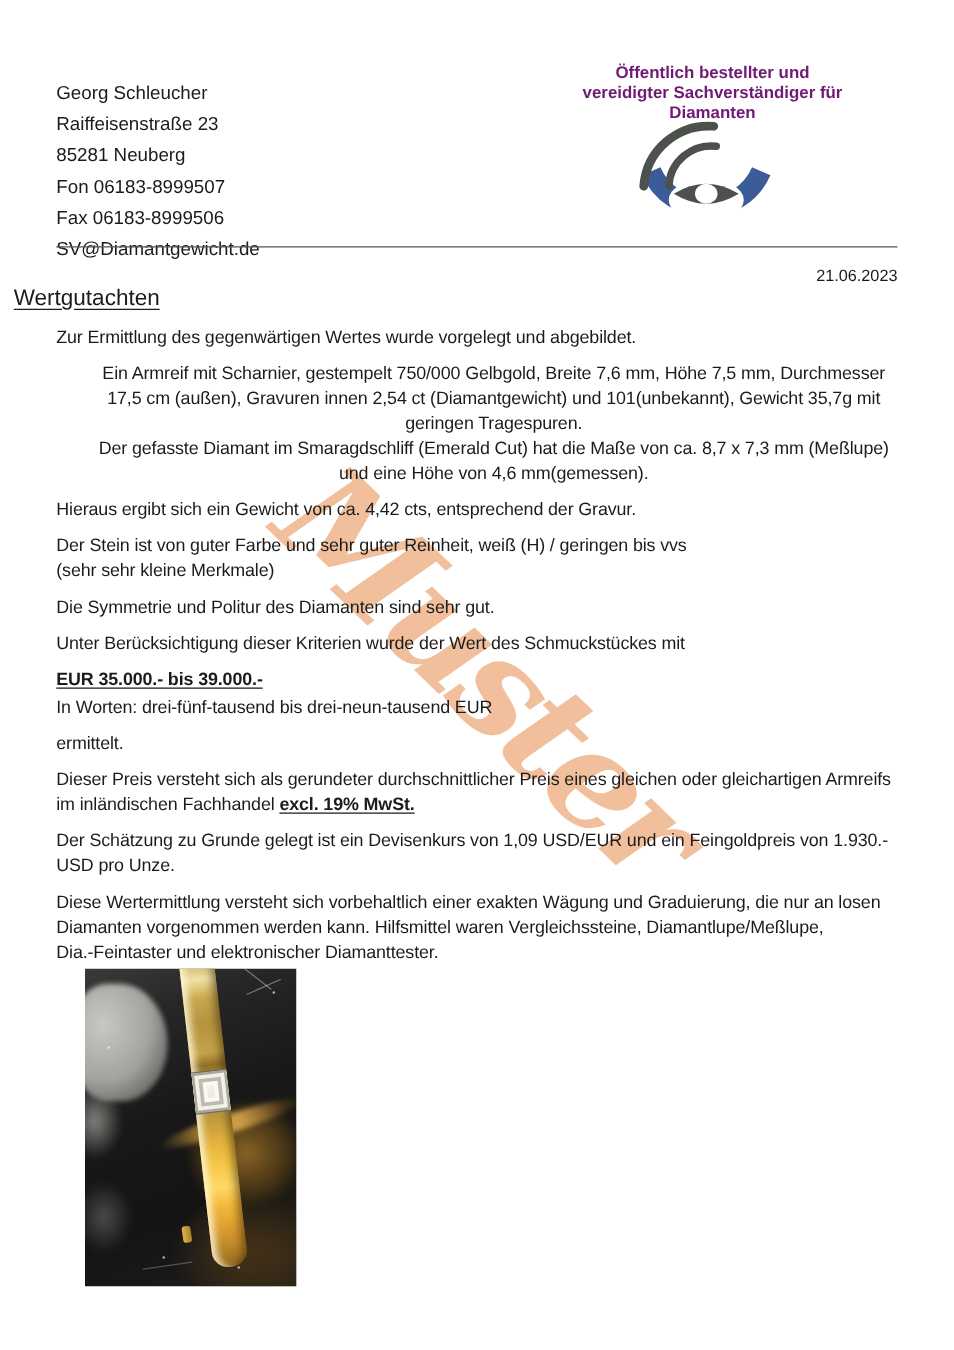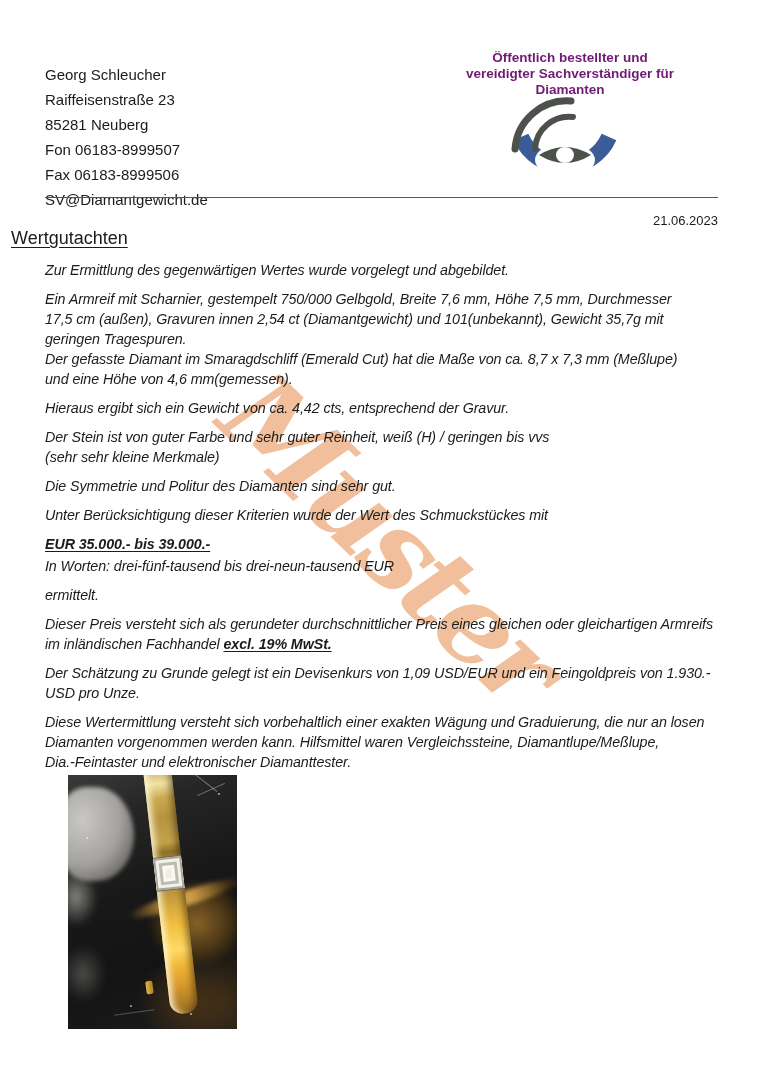--- a/index.html
+++ b/index.html
@@ -11,23 +11,23 @@
   .address{position:absolute;left:45px;top:38px;font-size:15px;line-height:25px;margin-top:24px;}
   .seal-text{position:absolute;left:430px;top:50px;width:280px;text-align:center;
     font-weight:bold;font-size:13.5px;line-height:16px;color:#701a75;}
   .seal-logo{position:absolute;left:505px;top:97px;width:120px;height:80px;}
   
   .rule{position:absolute;left:45px;top:197px;width:673px;border-top:1.5px solid #555;}
   .doc-date{position:absolute;right:45px;top:202px;font-size:13px;margin-top:11px;}
   .doc-title{position:absolute;left:11px;top:228px;width:100%;text-align:left;
     font-size:18px;text-decoration:underline;text-underline-offset:3px;}
   
-  .body{position:absolute;left:45px;top:260px;width:700px;z-index:1;font-style:italic;}
+  .body{position:absolute;left:45px;top:260px;width:700px;z-index:1;}
   .body p{margin:0 0 9px;font-size:14.3px;line-height:20px;white-space:pre-line;letter-spacing:-0.1px;}
-  .body .joined p{margin:0;}
+  .body .joined p{margin:0;text-align:center;}
   .body .joined{margin:0 0 9px;}
   .center{text-align:left;}
   .price{font-size:17px;font-weight:bold;text-decoration:underline;text-underline-offset:2px;
     line-height:24px;margin:0 0 2px !important;}
   .bold-underline{font-weight:bold;text-decoration:underline;text-underline-offset:2px;}
   
   .watermark{position:absolute;left:150px;top:470px;width:460px;height:160px;z-index:0;
     transform:rotate(44deg);text-align:center;
     font-family:"DejaVu Serif",serif;font-style:italic;font-weight:bold;
     font-size:112px;letter-spacing:-6px;color:#eeb083;opacity:.8;user-select:none;}

